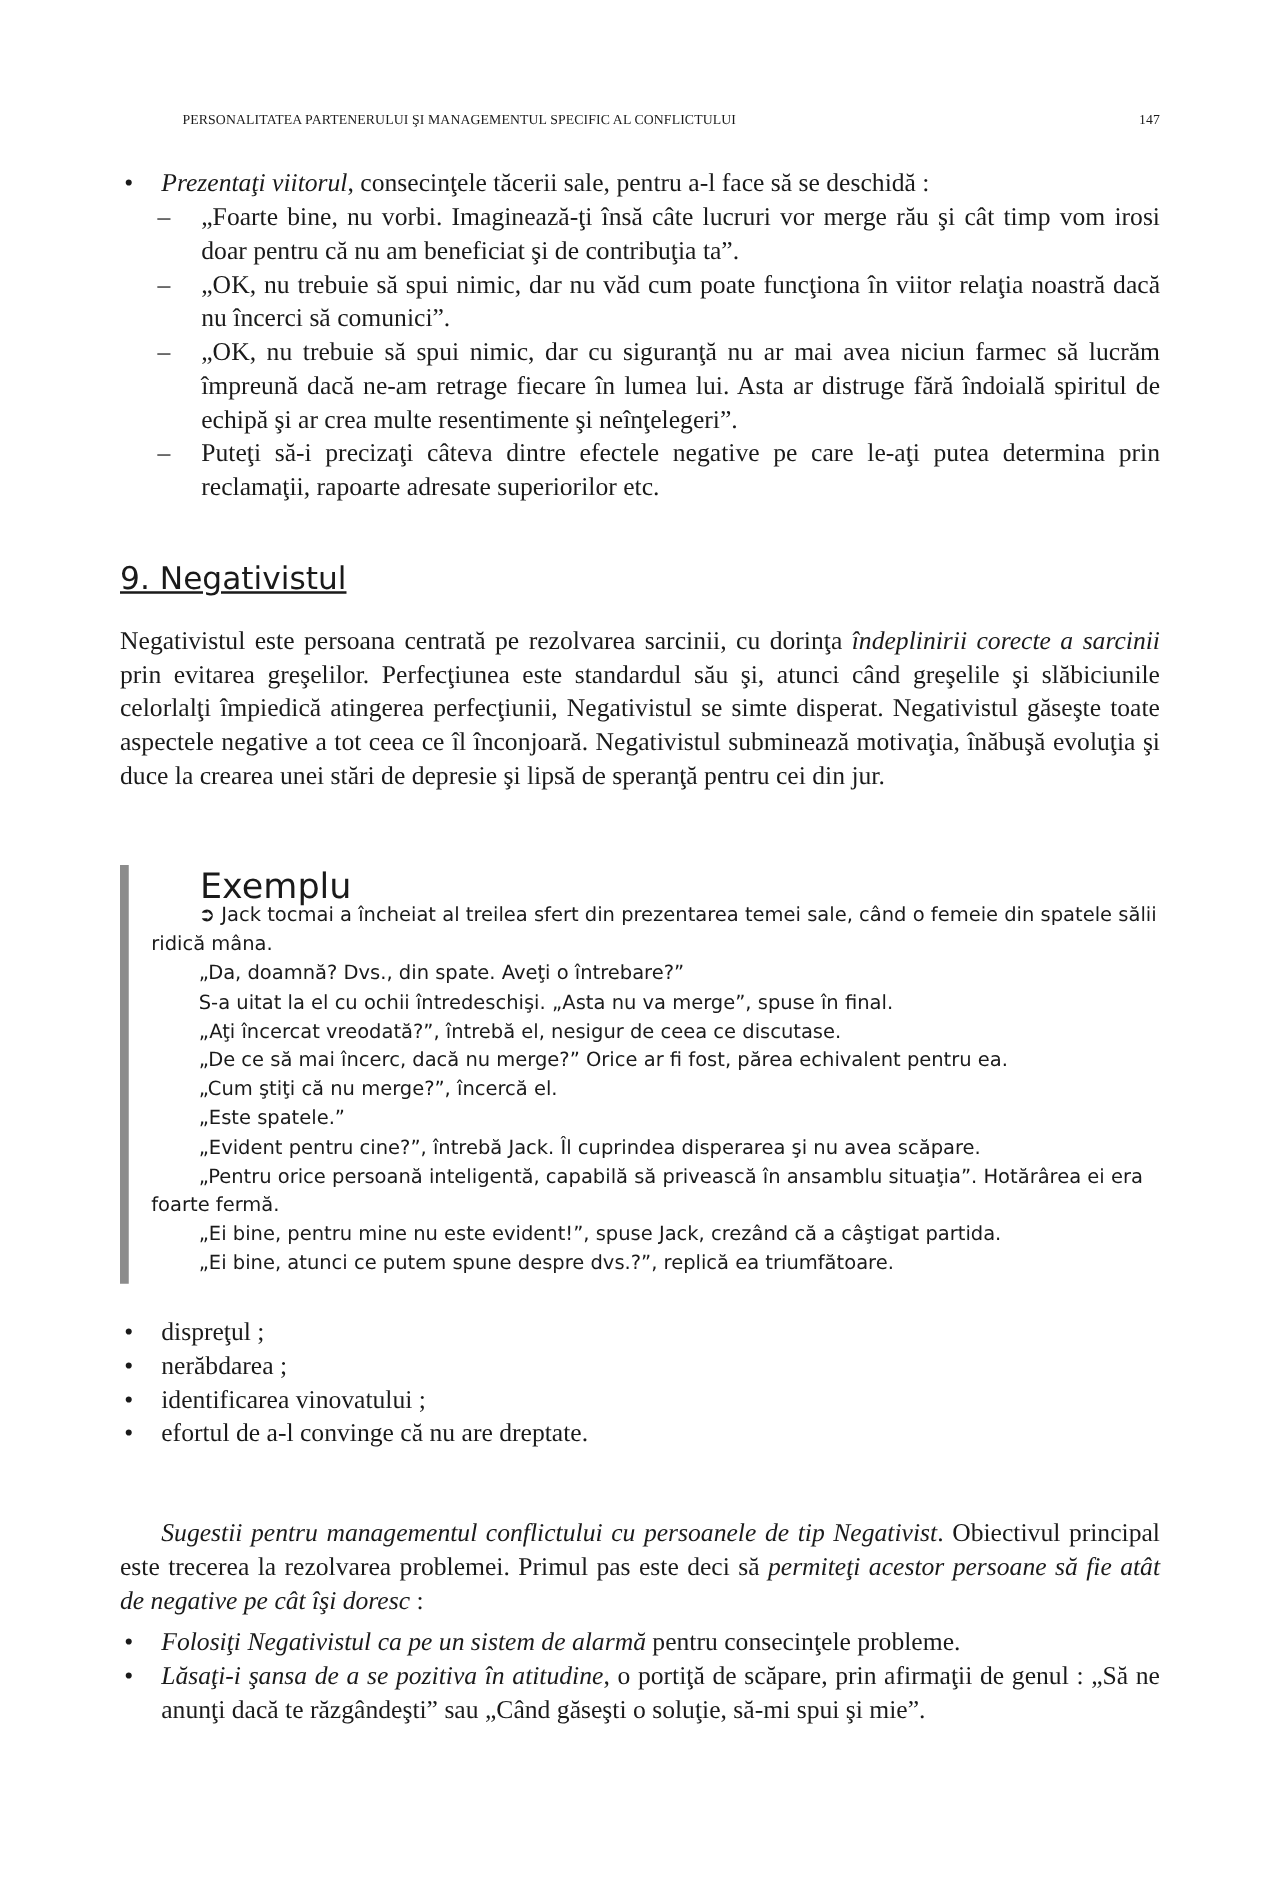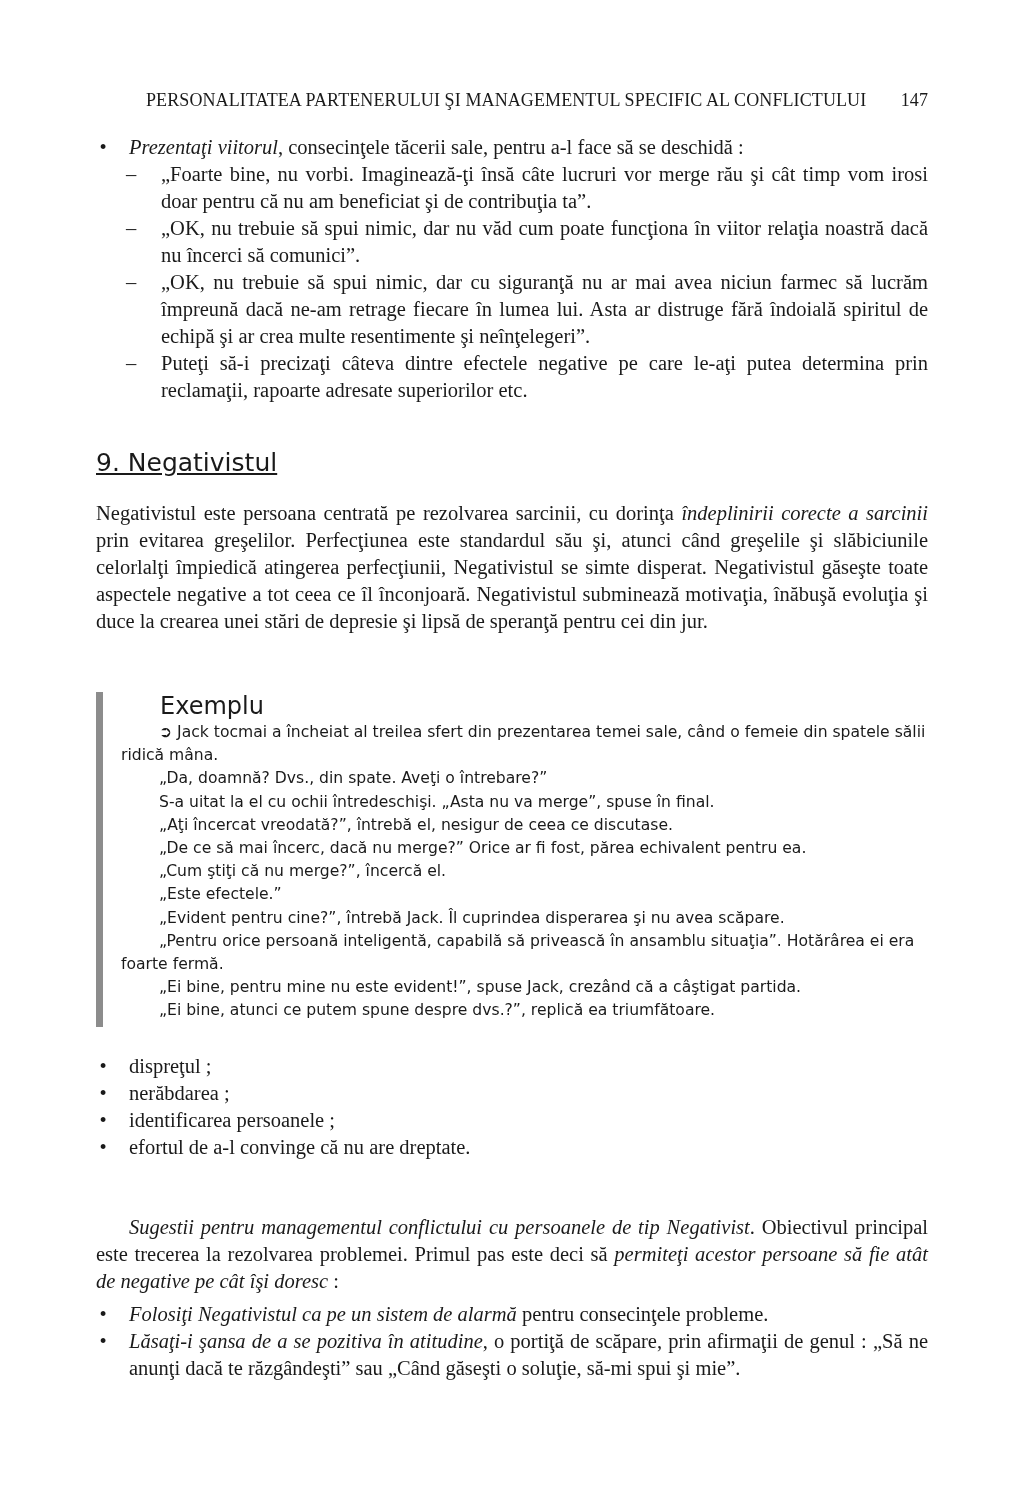--- a/index.html
+++ b/index.html
@@ -2,21 +2,21 @@
 <html><head>
 <meta charset="utf-8">
 <style>
   html, body { margin: 0; padding: 0; background: #ffffff; }
   body { width: 1024px; height: 1504px; position: relative; overflow: hidden; color: #1a1a1a; }
   .serif { font-family: "Liberation Serif", "DejaVu Serif", serif; }
   .sans { font-family: "DejaVu Sans", "Liberation Sans", sans-serif; }
 
   .running-head {
     position: absolute; top: 90px; left: 146px; width: 782px;
-    font-size: 18px; letter-spacing: 0.1px; display: flex; justify-content: space-between;
+    font-size: 11px; letter-spacing: 0.1px; display: flex; justify-content: space-between;
   }
   .body-text { font-size: 20.5px; line-height: 27px; text-align: justify; }
 
   .block { position: absolute; left: 96px; width: 832px; }
 
   .bullet-row { position: relative; padding-left: 33px; }
   .bullet-row .mark { position: absolute; left: 0; top: 0; width: 14px; text-align: center; }
   .dash-row { position: relative; padding-left: 65px; }
   .dash-row .mark { position: absolute; left: 30px; top: 0; }
 
@@ -24,21 +24,21 @@
     position: absolute; left: 96px; top: 448px;
     font-size: 25px; font-weight: normal; text-decoration: underline;
   }
 
   .para-indent { text-indent: 33px; }
 
   .example-box {
     position: absolute; left: 96px; top: 692px; width: 832px; height: 335px;
   }
   .example-bar { position: absolute; left: 0; top: 0; width: 7px; height: 335px; background: #8c8c8c; }
-  .example-title { position: absolute; left: 64px; top: 0px; font-size: 24px; }
+  .example-title { position: absolute; left: 64px; top: 0px; font-size: 28px; }
   .example-text { position: absolute; left: 25px; top: 29px; width: 807px; font-size: 15.6px; line-height: 23.2px; }
   .example-text p { margin: 0; text-indent: 38px; }
 
   em { font-style: italic; }
   p { margin: 0; }
 </style>
 </head>
 <body>
 
 <div class="running-head serif">
@@ -78,32 +78,32 @@
 <div class="example-box">
   <div class="example-bar"></div>
   <div class="example-title sans">Exemplu</div>
   <div class="example-text sans">
     <p><span>➲</span> <span>Jack tocmai a încheiat al treilea sfert din prezentarea temei sale, când o femeie din spatele sălii ridică mâna.</span></p>
     <p>„Da, doamnă? Dvs., din spate. Aveţi o întrebare?”</p>
     <p>S-a uitat la el cu ochii întredeschişi. „Asta nu va merge”, spuse în final.</p>
     <p>„Aţi încercat vreodată?”, întrebă el, nesigur de ceea ce discutase.</p>
     <p>„De ce să mai încerc, dacă nu merge?” Orice ar fi fost, părea echivalent pentru ea.</p>
     <p>„Cum ştiţi că nu merge?”, încercă el.</p>
-    <p>„Este efectele.”</p>
+    <p>„Este spatele.”</p>
     <p>„Evident pentru cine?”, întrebă Jack. Îl cuprindea disperarea şi nu avea scăpare.</p>
     <p>„Pentru orice persoană inteligentă, capabilă să privească în ansamblu situaţia”. Hotărârea ei era foarte fermă.</p>
     <p>„Ei bine, pentru mine nu este evident!”, spuse Jack, crezând că a câştigat partida.</p>
     <p>„Ei bine, atunci ce putem spune despre dvs.?”, replică ea triumfătoare.</p>
   </div>
 </div>
 
 <div class="block serif body-text" style="top:1053px;">
   <div class="bullet-row"><span class="mark">•</span><span>dispreţul ;</span></div>
   <div class="bullet-row"><span class="mark">•</span><span>nerăbdarea ;</span></div>
-  <div class="bullet-row"><span class="mark">•</span><span>identificarea persoanele ;</span></div>
+  <div class="bullet-row"><span class="mark">•</span><span>identificarea vinovatului ;</span></div>
   <div class="bullet-row"><span class="mark">•</span><span>efortul de a-l convinge că nu are dreptate.</span></div>
 </div>
 
 <div class="block serif body-text" style="top:1214px;">
   <p class="para-indent"><em>Sugestii pentru managementul conflictului cu persoanele de tip Negativist</em><span>. Obiectivul principal este trecerea la rezolvarea problemei. Primul pas este deci să </span><em>permiteţi acestor persoane să fie atât de negative pe cât îşi doresc</em><span> :</span></p>
   <div style="height:6px;"></div>
   <div class="bullet-row"><span class="mark">•</span><em>Folosiţi Negativistul ca pe un sistem de alarmă</em><span> pentru consecinţele probleme.</span></div>
   <div class="bullet-row"><span class="mark">•</span><em>Lăsaţi-i şansa de a se pozitiva în atitudine</em><span>, o portiţă de scăpare, prin afirmaţii de genul : „Să ne anunţi dacă te răzgândeşti” sau „Când găseşti o soluţie, să-mi spui şi mie”.</span></div>
 </div>
 

